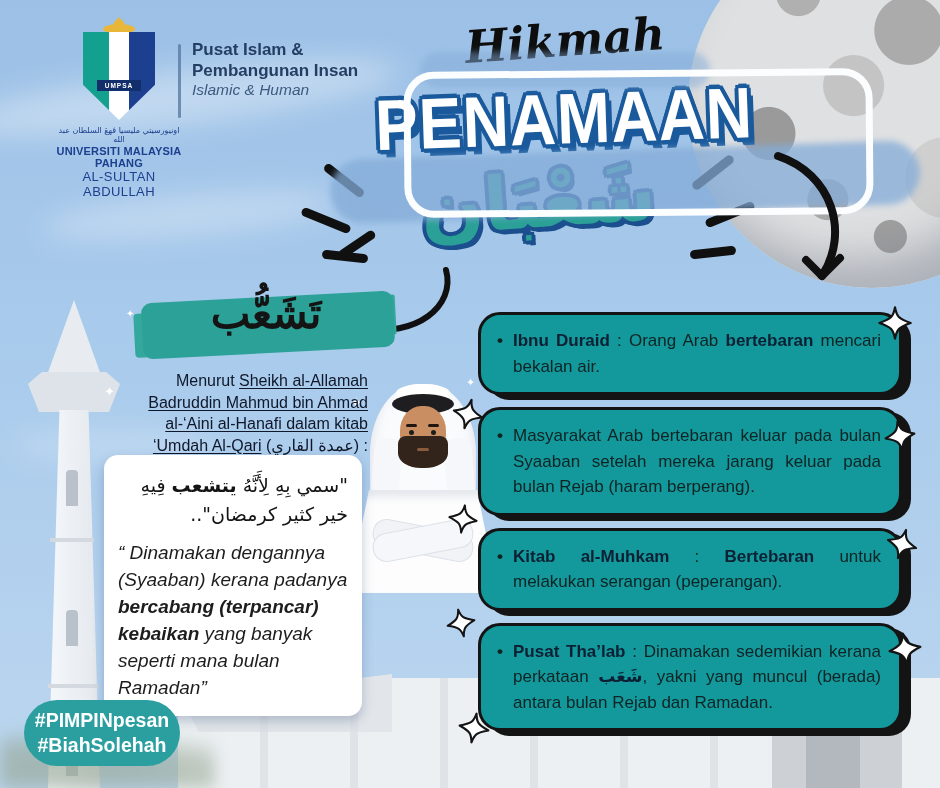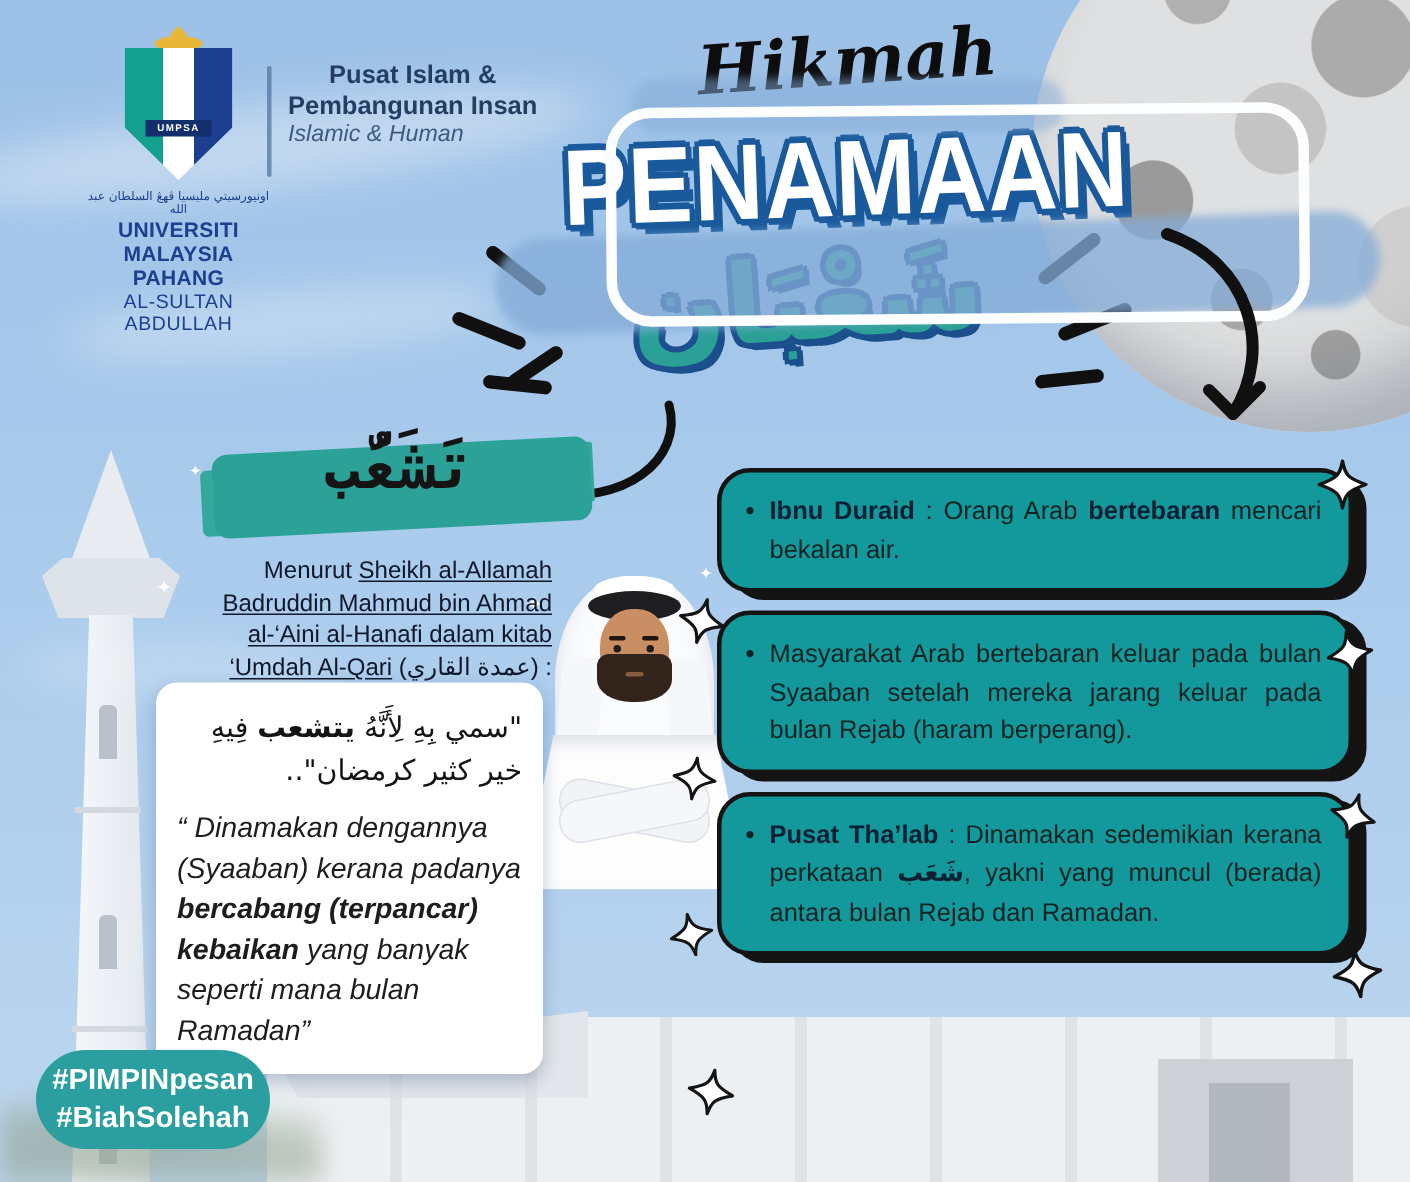--- a/index.html
+++ b/index.html
@@ -57,25 +57,25 @@
   .shield .cap{position:absolute;left:20px;top:-4px;width:32px;height:10px;background:#e8b73a;border-radius:50%;}
   .shield .capknot{position:absolute;left:32px;top:-9px;width:8px;height:8px;background:#e8b73a;transform:rotate(45deg);}
   .shield .body{position:absolute;left:0;top:4px;width:72px;height:88px;
     clip-path:polygon(0 0,100% 0,100% 60%,50% 100%,0 60%);
     background:linear-gradient(90deg,#14a08e 0 36%,#ffffff 36% 64%,#1c3f8f 64% 100%);}
   .shield .tip{position:absolute;left:29px;top:58px;width:14px;height:26px;background:#fff;
     clip-path:polygon(0 0,100% 0,50% 100%);}
   .shield .banner{position:absolute;left:14px;top:52px;width:44px;height:11px;background:#132f6b;
     color:#fff;font-size:6.5px;font-weight:bold;line-height:11px;letter-spacing:1px;}
   #logo .jawi{font-size:8px;margin-top:6px;font-family:"DejaVu Sans",sans-serif;}
-  #logo .uni1{font-size:14px;font-weight:bold;letter-spacing:.2px;margin-top:1px;}
+  #logo .uni1{font-size:11px;font-weight:bold;letter-spacing:.2px;margin-top:1px;}
   #logo .uni2{font-size:13px;font-weight:normal;letter-spacing:.4px;}
   #divider{left:178px;top:44px;width:3px;height:74px;background:#53749f;opacity:.75;border-radius:2px;}
   #centre{left:192px;top:40px;line-height:1.22;}
-  #centre .ms{font-size:17px;font-weight:bold;color:#243e63;text-align:center;}
+  #centre .ms{font-size:17px;font-weight:bold;color:#243e63;}
   #centre .en{font-size:15.5px;font-style:italic;color:#3d5a80;}
 
   
   .streak{background:#84acd8;border-radius:40px;opacity:.75;filter:blur(3px);}
   #frame{left:404px;top:70px;width:455px;height:132px;border:7px solid #fbfdff;border-radius:30px;transform:rotate(-.5deg);}
   #t-script{left:415px;top:14px;width:300px;text-align:center;transform:rotate(-4deg);
     font-family:"DejaVu Serif",serif;font-style:italic;font-weight:bold;font-size:45px;color:#0d0d0d;}
   #t-main{left:368px;top:82px;width:392px;text-align:center;font-size:64px;font-weight:800;
     letter-spacing:1px;color:#ffffff;transform:rotate(-2deg) scaleY(1.12);
     text-shadow:-3px -3px 0 #1a5a9c,3px -3px 0 #1a5a9c,-3px 3px 0 #1a5a9c,3px 3px 0 #1a5a9c,
@@ -85,21 +85,21 @@
     transform:rotate(-4deg);line-height:1.35;
     text-shadow:-3px -3px 0 #1c4f8e,3px -3px 0 #1c4f8e,-3px 3px 0 #1c4f8e,3px 3px 0 #1c4f8e,
       -4px 0 0 #1c4f8e,4px 0 0 #1c4f8e,0 -4px 0 #1c4f8e,0 4px 0 #1c4f8e,4px 5px 0 #1c4f8e;}
   .dash{position:absolute;background:#101010;border-radius:5px;height:9px;}
 
   
   #dari{left:148px;top:250px;font-size:26px;font-weight:800;color:#0c0c0c;letter-spacing:.3px;}
   #brush{left:142px;top:297px;width:252px;height:56px;background:#2ba197;border-radius:10px;
     transform:rotate(-3deg);box-shadow:-14px 4px 0 -6px #35a89d,10px -4px 0 -8px #35a89d;}
   #tashaub{left:150px;top:283px;width:232px;text-align:center;direction:rtl;
-    font-family:Liberation Mono, monospace;font-size:42px;font-weight:bold;color:#141414;line-height:1.5;}
+    font-family:Liberation Serif, serif;font-size:42px;font-weight:bold;color:#141414;line-height:1.5;}
 
   
   #attrib{left:116px;top:370px;width:252px;text-align:right;font-size:16px;color:#0f172a;line-height:1.35;}
   #attrib .u{text-decoration:underline;text-underline-offset:2px;}
 
   
   #quote{left:104px;top:455px;width:258px;min-height:250px;background:#ffffff;border-radius:14px;
     box-shadow:0 5px 12px rgba(40,70,110,.28);padding:16px 14px 14px;box-sizing:border-box;z-index:8;}
   #quote .ar-block{direction:rtl;text-align:right;font-family:"DejaVu Sans",sans-serif;
     font-size:19px;color:#141414;line-height:1.55;}
@@ -256,20 +256,23 @@
   </div>
 
   <div id="points" class="abs">
     <div class="pcard">
         <p><b>Ibnu Duraid</b><span> : Orang Arab </span><b>bertebaran</b><span> mencari bekalan air.</span></p>
       </div>
     <div class="pcard">
         <p><span>Masyarakat Arab bertebaran keluar pada bulan Syaaban setelah mereka jarang keluar pada bulan Rejab (haram berperang).</span></p>
       </div>
     <div class="pcard">
+        <p><b>Kitab al-Muhkam</b><span> : </span><b>Bertebaran</b><span> untuk melakukan serangan (peperangan).</span></p>
+      </div>
+    <div class="pcard">
         <p><b>Pusat Tha’lab</b><span> : Dinamakan sedemikian kerana perkataan </span><b class="ar">شَعَب</b><span>, yakni yang muncul (berada) antara bulan Rejab dan Ramadan.</span></p>
       </div>
   </div>
 
   <svg class="star" style="left:878px;top:306px;" width="34" height="34" viewBox="0 0 24 24">
       <path d="M12 1 C13.2 7.5 14.5 9 23 12 C14.5 15 13.2 16.5 12 23 C10.8 16.5 9.5 15 1 12 C9.5 9 10.8 7.5 12 1 Z" fill="#fff" stroke="#141414" stroke-width="1.6" stroke-linejoin="round"></path>
     </svg>
   <svg class="star" style="left:452px;top:398px;transform:rotate(14deg);" width="32" height="32" viewBox="0 0 24 24">
       <path d="M12 1 C13.2 7.5 14.5 9 23 12 C14.5 15 13.2 16.5 12 23 C10.8 16.5 9.5 15 1 12 C9.5 9 10.8 7.5 12 1 Z" fill="#fff" stroke="#141414" stroke-width="1.6" stroke-linejoin="round"></path>
     </svg>

